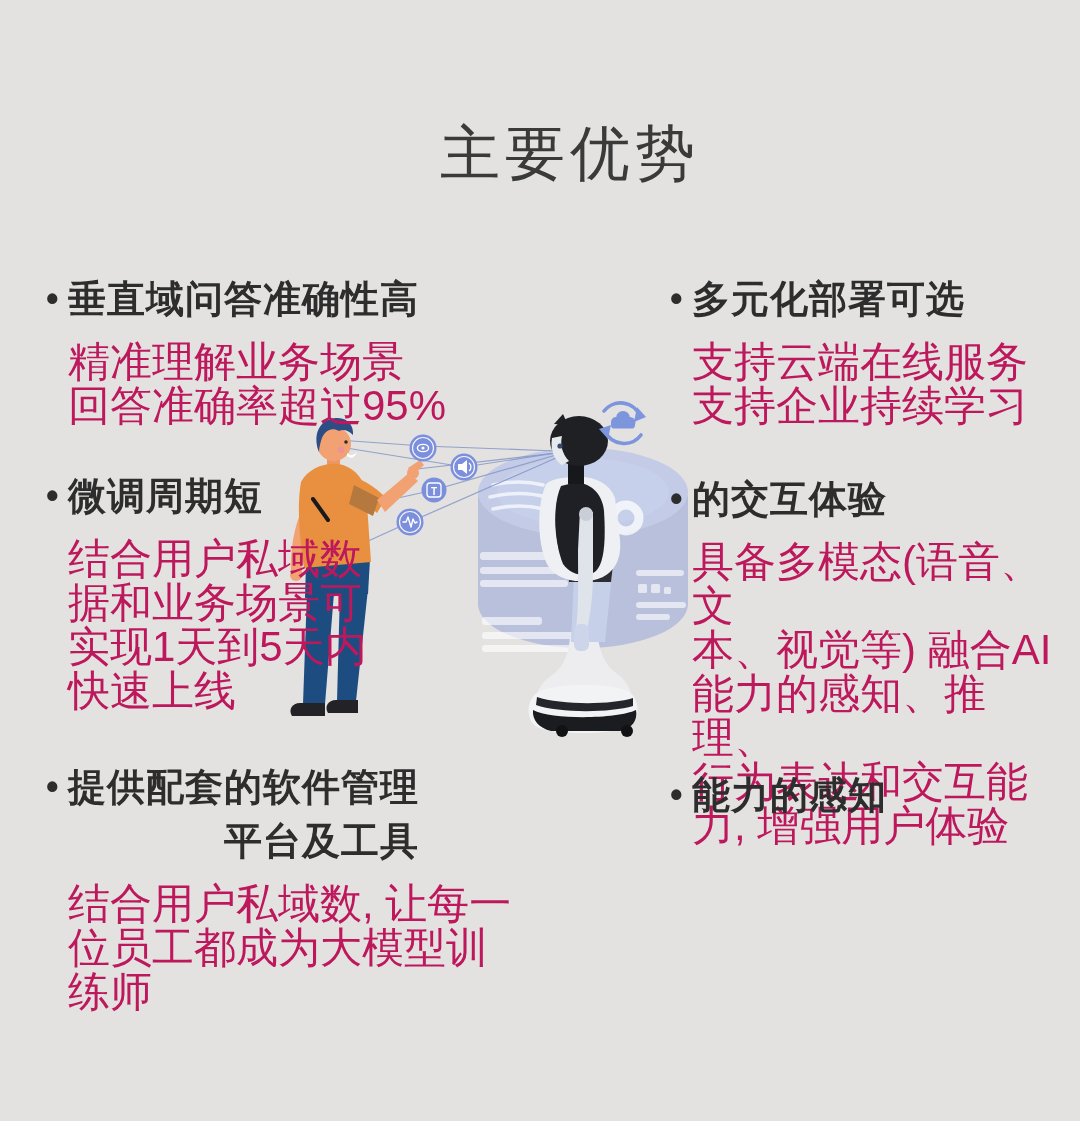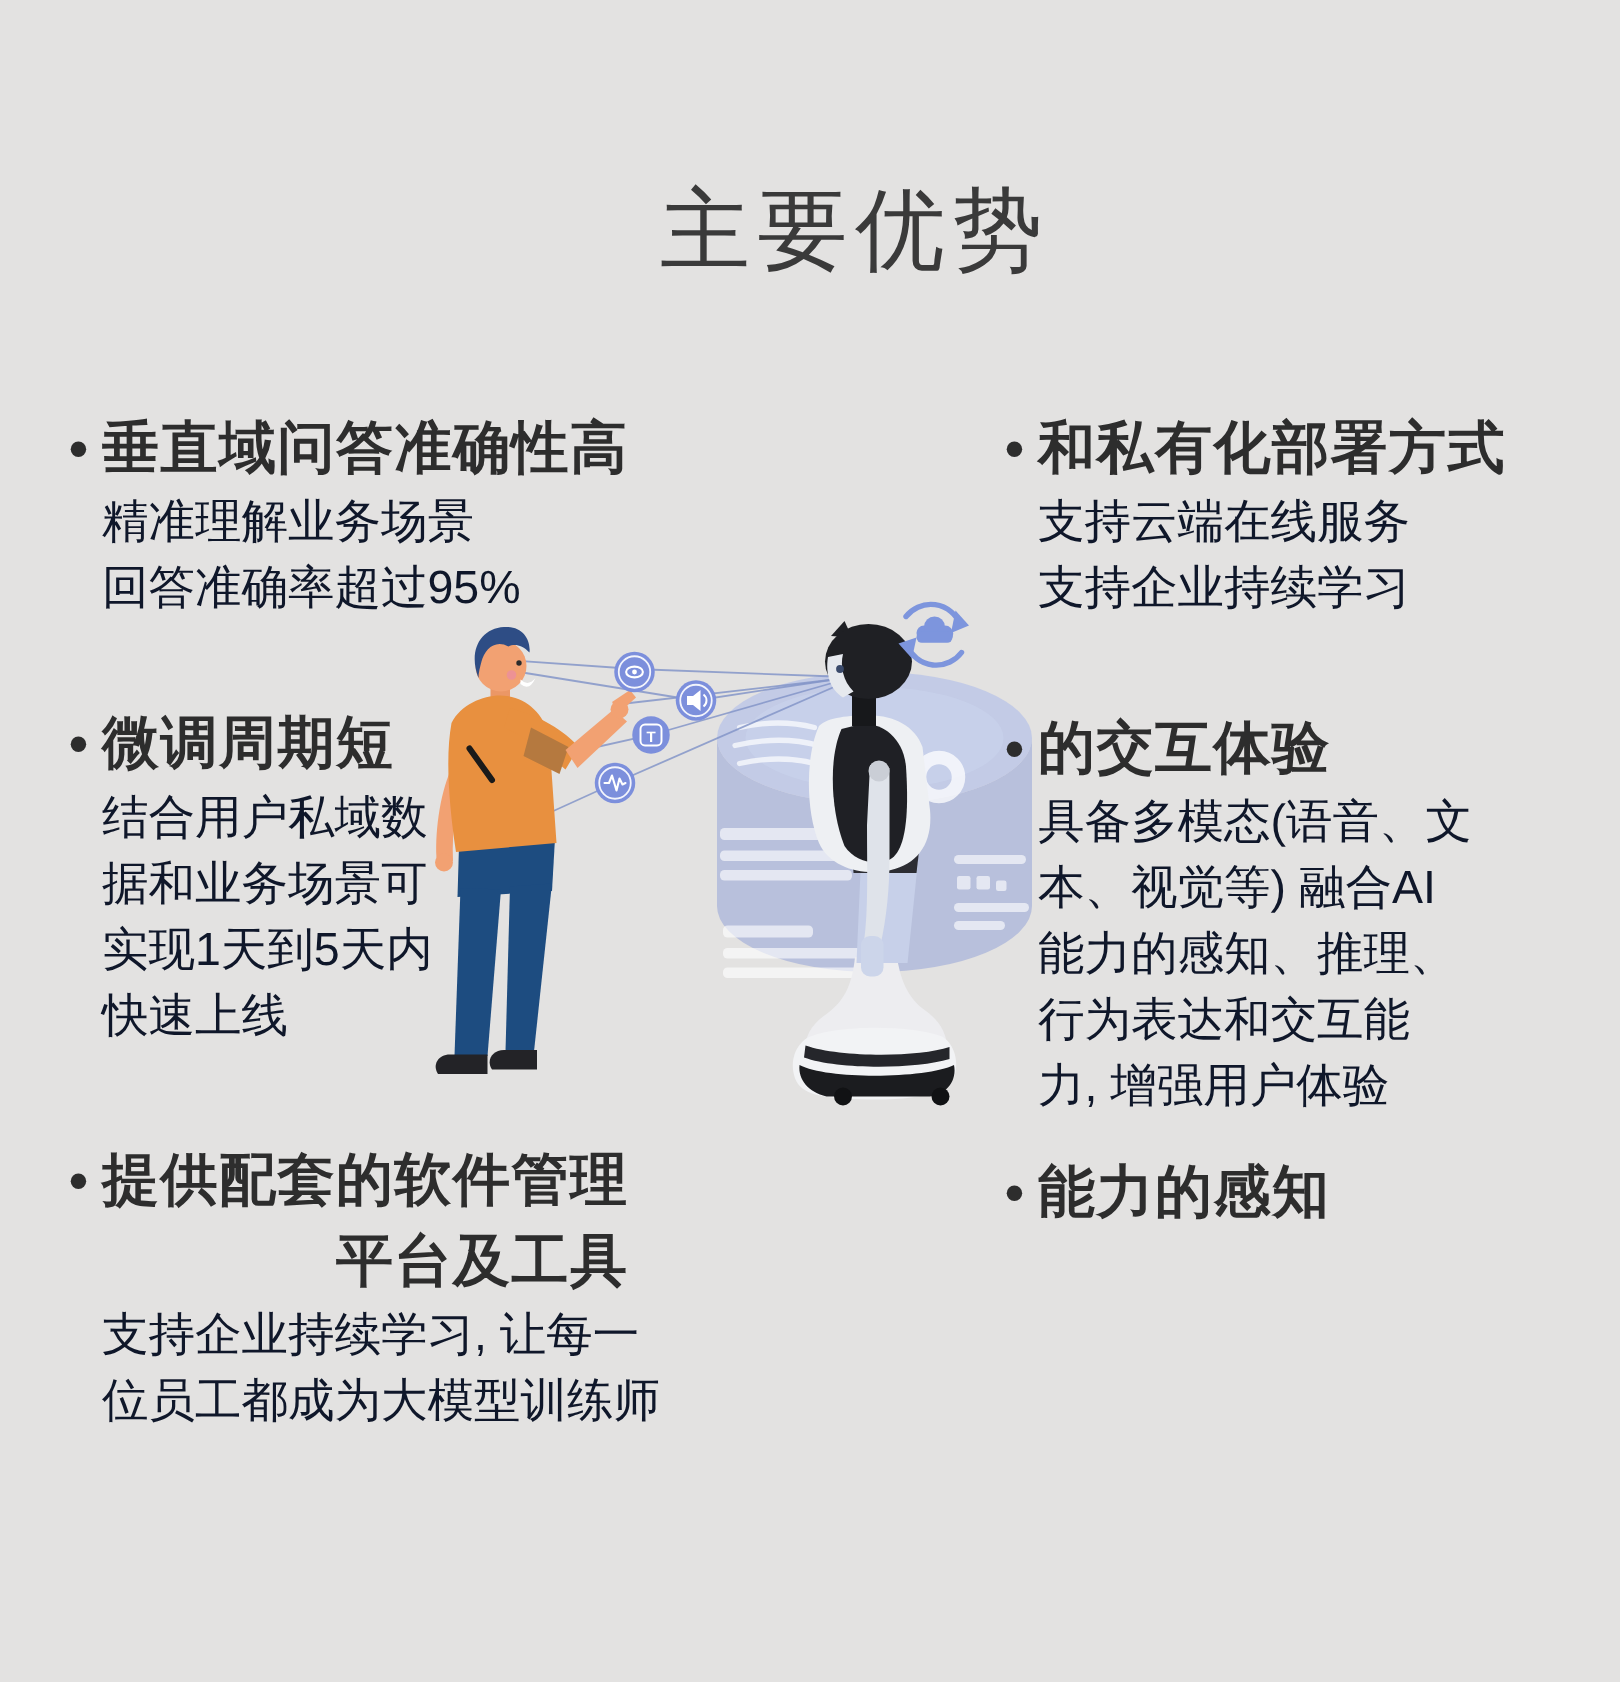--- a/index.html
+++ b/index.html
@@ -37,24 +37,25 @@
   }
   .bullet {
     flex: none;
     width: 22px;
     font-size: 36px;
     line-height: 54px;
     color: #2d2d2d;
   }
   .heading-text { white-space: pre-line; text-align: right; }
   .adv-body {
+    margin-top: 14px;
     padding-left: 22px;
-    font-size: 31px;
+    font-size: 42px;
     line-height: 44px;
-    color: #0f172a;
+    color: #be185d;
     white-space: pre-line;
   }
   #item-l1 { left: 46px;  top: 272px; width: 460px; }
   #item-l2 { left: 46px;  top: 469px; width: 330px; }
   #item-l3 { left: 46px;  top: 760px; width: 470px; }
   #item-r1 { left: 670px; top: 272px; width: 390px; }
   #item-r2 { left: 670px; top: 472px; width: 390px; }
   #item-r3 { left: 670px; top: 768px; width: 390px; }
   .center-illustration {
     position: absolute;
@@ -91,28 +92,28 @@
 实现1天到5天内
 快速上线</div>
   </div>
 
   <div class="adv-item" id="item-l3">
     <div class="adv-heading">
       <span class="bullet">•</span>
       <span class="heading-text">提供配套的软件管理
 平台及工具</span>
     </div>
-    <div class="adv-body">支持企业持续学习, 让每一
+    <div class="adv-body">结合用户私域数, 让每一
 位员工都成为大模型训练师</div>
   </div>
 
   <div class="adv-item" id="item-r1">
     <div class="adv-heading">
       <span class="bullet">•</span>
-      <span class="heading-text">和私有化部署方式</span>
+      <span class="heading-text">多元化部署可选</span>
     </div>
     <div class="adv-body">支持云端在线服务
 支持企业持续学习</div>
   </div>
 
   <div class="adv-item" id="item-r2">
     <div class="adv-heading">
       <span class="bullet">•</span>
       <span class="heading-text">的交互体验</span>
     </div>

